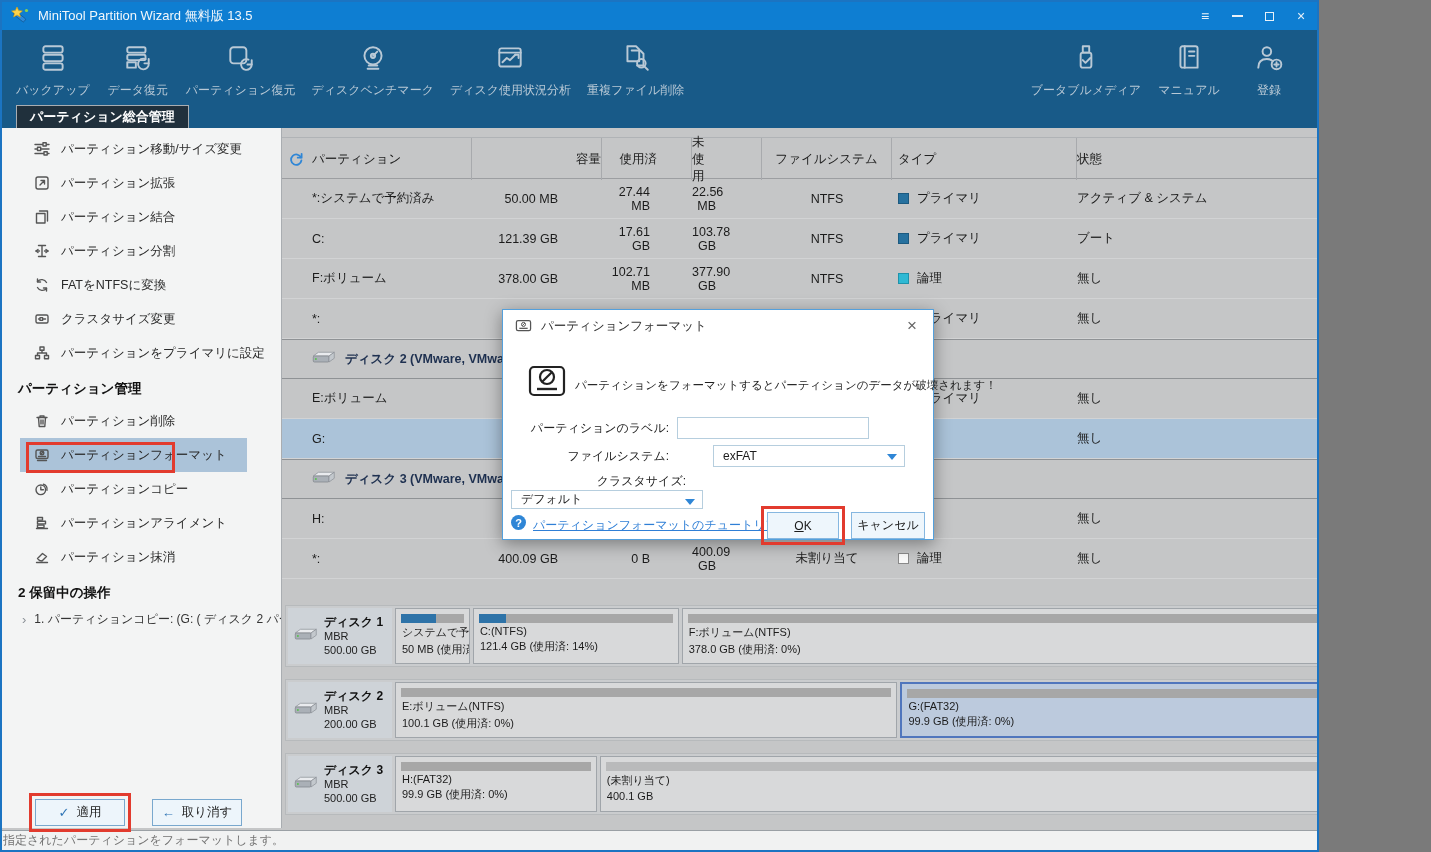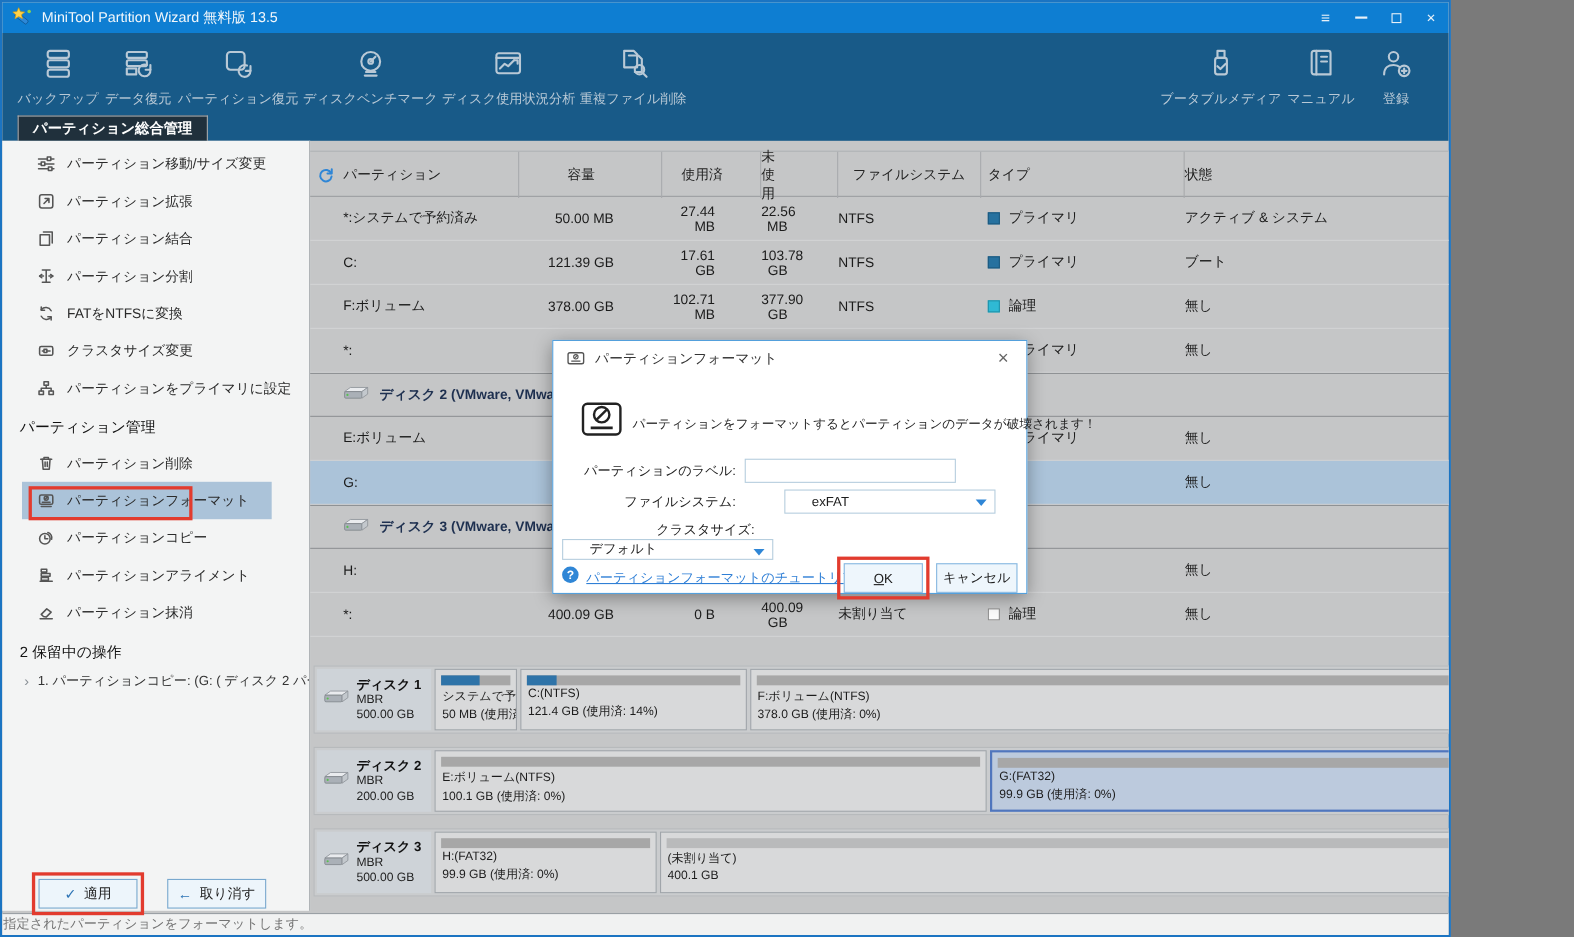--- a/index.html
+++ b/index.html
@@ -14,67 +14,67 @@
     display:flex; align-items:center; color:#fff; }
   .logo { margin-left:8px; width:20px; height:20px; }
   .app-title { margin-left:8px; font-size:13px; color:#f2f7fb; }
   .tb-controls { margin-left:auto; display:flex; align-items:center; height:100%; }
   .tb-btn { width:32px; height:100%; display:flex; align-items:center; justify-content:center;
     color:#e8f1f8; font-size:14px; cursor:default; }
   .tb-btn .bar { width:11px; border-top:2px solid #e8f1f8; display:block; }
   .tb-btn .box { width:9px; height:9px; border:1.5px solid #e8f1f8; display:block; }
   
   .toolbar { position:absolute; left:0; top:28px; right:0; height:98px; background:#185a88; }
-  .tool-strip { position:absolute; top:10px; left:14px; display:flex; gap:4px; }
+  .tool-strip { position:absolute; top:10px; left:14px; display:flex; gap:16px; }
   .tool-strip.right { left:auto; right:16px; }
   .tool { display:flex; flex-direction:column; align-items:center; min-width:64px; cursor:default; }
   .ticon { height:36px; display:flex; align-items:center; justify-content:center; }
   .tlabel { margin-top:6px; font-size:12px; color:#b9c9d6; white-space:nowrap; }
   .tab { position:absolute; left:14px; bottom:0; height:23px; padding:0 13px;
     background:#20303c; border:1px solid #a8adb2; border-bottom:none;
     color:#ffffff; font-size:13px; font-weight:bold; display:flex; align-items:center; }
   
   .sidebar { position:absolute; left:0; top:126px; width:280px; bottom:22px;
     background:#f3f4f4; border-right:1px solid #a9adb1; overflow:hidden; }
   .side-item { height:34px; margin:0 34px 0 18px; padding-left:14px;
     display:flex; align-items:center; gap:11px; font-size:12.5px; color:#2b2b2b; cursor:default; white-space:nowrap; }
   .side-item.selected { background:#abc3d9; }
   .side-icon { width:16px; height:16px; display:flex; align-items:center; justify-content:center; flex:0 0 16px; }
-  .side-header { padding:10px 0 6px 16px; font-size:13.5px; font-weight:normal; color:#111; }
+  .side-header { padding:10px 0 6px 16px; font-size:13.5px; font-weight:bold; color:#111; }
   #wizard-list { padding-top:4px; }
   .pending-item { padding:3px 6px 0 20px; display:flex; align-items:center; gap:8px;
     font-size:12px; color:#333; white-space:nowrap; overflow:hidden; }
   .pending-item .chev { color:#8a9096; font-size:13px; }
   .btn { position:absolute; height:27px; background:#edf5fb; border:1px solid #79a8ce;
     font-size:12.5px; color:#1c1c1c; display:flex; align-items:center; justify-content:center; gap:7px; cursor:default; }
   .btn .glyph { color:#2e74b5; font-size:13px; }
   .apply-btn { left:33px; top:797px; width:90px; }
   .undo-btn  { left:150px; top:797px; width:90px; }
   
   .thead, .trow.part { display:grid; grid-template-columns:190px 130px 90px 70px 130px 185px 1fr; align-items:center; }
   .table { position:absolute; left:280px; top:135px; width:1140px; }
   .thead { height:42px; background:#c5c6c7; border-top:1px solid #b0b3b6; border-bottom:1px solid #9c9ea1;
     font-size:12.5px; color:#222; }
   .thead .h { height:42px; display:flex; align-items:center; }
   .thead .h.tick { border-right:1px solid #a8aaad; }
   .h0 { position:relative; padding-left:30px; }
   .h0 .refresh { position:absolute; left:6px; top:13px; }
-  .h1 { justify-content:flex-end; padding-right:60px; }
+  .h1 { justify-content:flex-end; }
   .h2 { justify-content:flex-end; padding-right:34px; }
   .h3 { justify-content:flex-end; padding-right:48px; }
   .h4 { justify-content:center; }
   .h5 { padding-left:6px; }
   .h6 { padding-left:0px; }
   .trow { height:40px; font-size:12.5px; color:#1b1b1b; border-bottom:1px solid #d2d3d4; }
   .trow.selected { background:#abc3d9; }
   .trow .c0 { padding-left:30px; white-space:nowrap; }
   .trow .c1 { text-align:right; padding-right:44px; }
   .trow .c2 { text-align:right; padding-right:42px; }
   .trow .c3 { text-align:right; padding-right:46px; }
-  .trow .c4 { }
+  .trow .c4 { text-align:center; }
   .trow .c5 { padding-left:6px; display:flex; align-items:center; }
   .trow.sep { display:flex; align-items:center; padding-left:28px; gap:9px;
     border-top:1px solid #8f9295; border-bottom:1px solid #8f9295; }
   .sep-label { font-size:12.5px; font-weight:bold; color:#1e3050; white-space:nowrap; }
   .sq { display:inline-block; width:11px; height:11px; margin-right:8px; }
   .sq.primary { background:#26719f; border:1px solid #1c5a80; }
   .sq.logical { background:#2fb9d4; border:1px solid #1f93ab; }
   .sq.unallocated { background:#fafafa; border:1px solid #8a8a8a; }
   .vscroll { position:absolute; left:1421px; top:135px; width:8px; height:442px; background:#cfd5da; }
   .vscroll .thumb { position:absolute; left:1px; top:2px; width:6px; height:438px; background:#bac2ca; }
@@ -98,21 +98,21 @@
   .dlg-title { position:absolute; left:0; top:0; right:0; height:32px; display:flex; align-items:center; }
   .dlg-title .ic { margin-left:12px; }
   .dlg-title .txt { margin-left:9px; font-size:12.5px; color:#333; }
   .dlg-close { position:absolute; right:10px; top:5px; width:22px; height:22px; display:flex;
     align-items:center; justify-content:center; font-size:17px; color:#666; cursor:default; }
   .warn-ic { position:absolute; left:24px; top:52px; }
   .warn-txt { position:absolute; left:72px; top:68px; width:352px; font-size:11.5px; color:#1e1e1e; white-space:nowrap; }
   .field { position:absolute; left:0; height:22px; display:flex; align-items:center; }
   .f-label { width:166px; text-align:right; font-size:12px; color:#222; }
   .f-ctl { margin-left:8px; width:192px; height:22px; border:1px solid #b6cede; background:#fff; position:relative;
-    font-size:12px; color:#1c1c1c; display:flex; align-items:center; padding-left:24px; }
+    font-size:12px; color:#1c1c1c; display:flex; align-items:center; padding-left:9px; }
   input.f-ctl { padding-left:6px; outline:none; }
   .dd-arrow { position:absolute; right:7px; top:8px; width:0; height:0;
     border-left:5px solid transparent; border-right:5px solid transparent; border-top:6px solid #2f86d6; }
   .help-circle { position:absolute; left:8px; top:205px; width:15px; height:15px; border-radius:50%;
     background:#2f86d6; color:#fff; font-size:11px; font-weight:bold; display:flex; align-items:center; justify-content:center; }
   .tutorial-link { position:absolute; left:30px; top:207px; font-size:12px; color:#2f7fd6; text-decoration:underline; white-space:nowrap; }
   .dlg-btn { position:absolute; top:202px; height:27px; background:#eef6fc; border:1px solid #86b7e0;
     font-size:12px; color:#1b1b1b; display:flex; align-items:center; justify-content:center; cursor:default; }
   .ok-btn { left:264px; width:72px; }
   .cancel-btn { left:348px; width:74px; }

